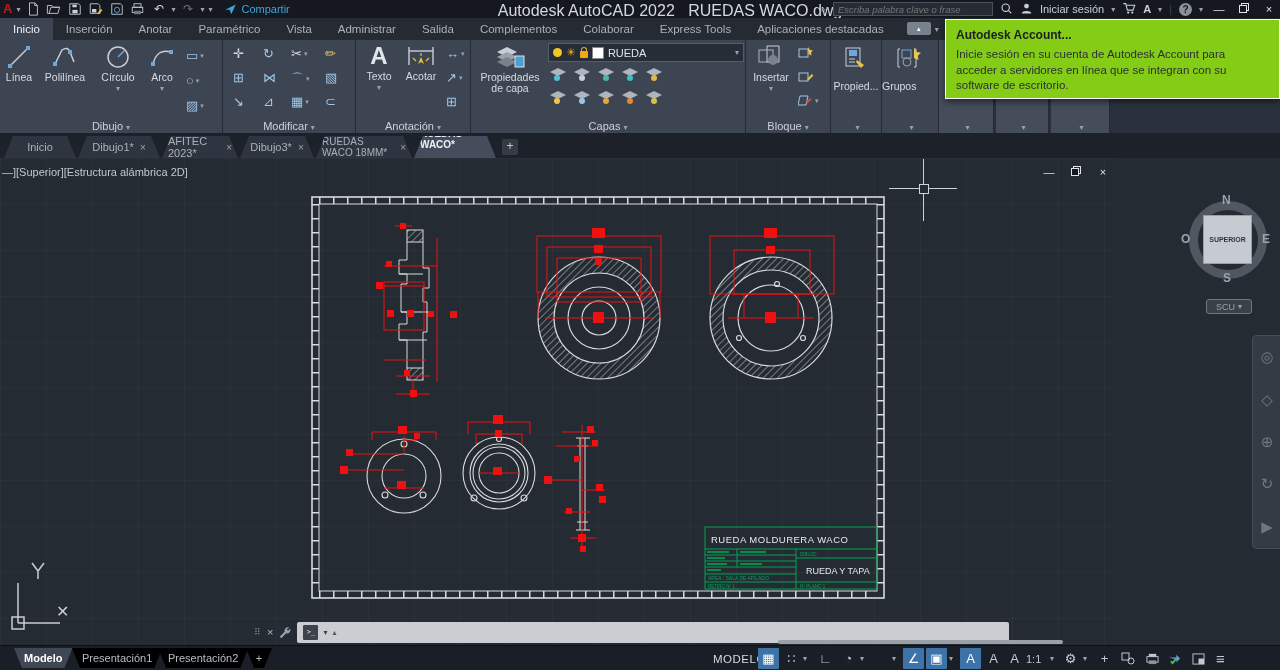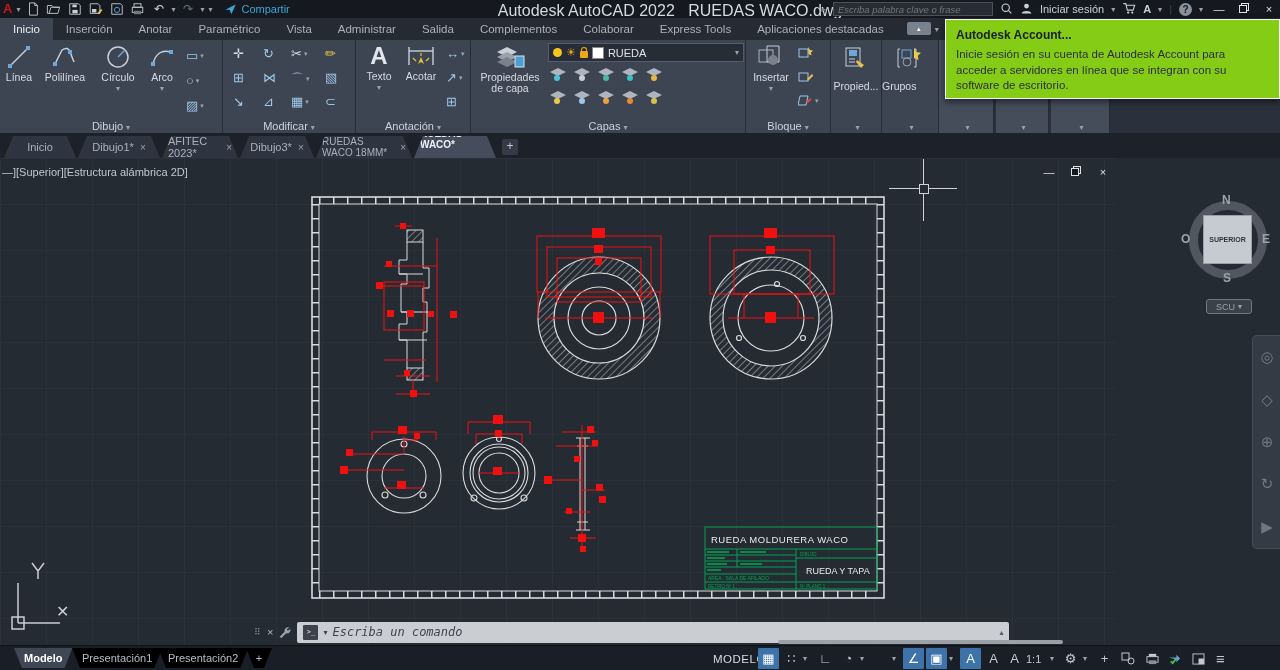--- a/index.html
+++ b/index.html
@@ -748,21 +748,20 @@
 
     <div id="cmdline">
       <span class="grip">⠿</span>
       <span style="color:#b5bbc4;font-size:11px;cursor:pointer;">×</span>
       <svg width="14" height="14" viewBox="0 0 16 16">
         <path d="M13 3 a4 4 0 0 0-5.5 4.8 L2 13.3 L3.8 15 L9.3 9.5 A4 4 0 0 0 14 4.2 L11.5 6.5 L9.8 4.8 Z" fill="#9aa2ad"></path>
         </svg>
       <div id="cmd-bar">
         <span id="cmd-ic">&gt;_</span>
         <span class="dd" style="color:#3c434c;">▾</span>
-        <span id="cmd-text">Escriba un comando</span>
         <span style="color:#555b63;font-size:8px;">▴</span>
       </div>
     </div>
     <div id="hscroll"></div>
   </div>
 
   <div id="statusbar">
     <div class="ltab active" style="left:14px;">
         <span>Modelo</span>
       </div>

